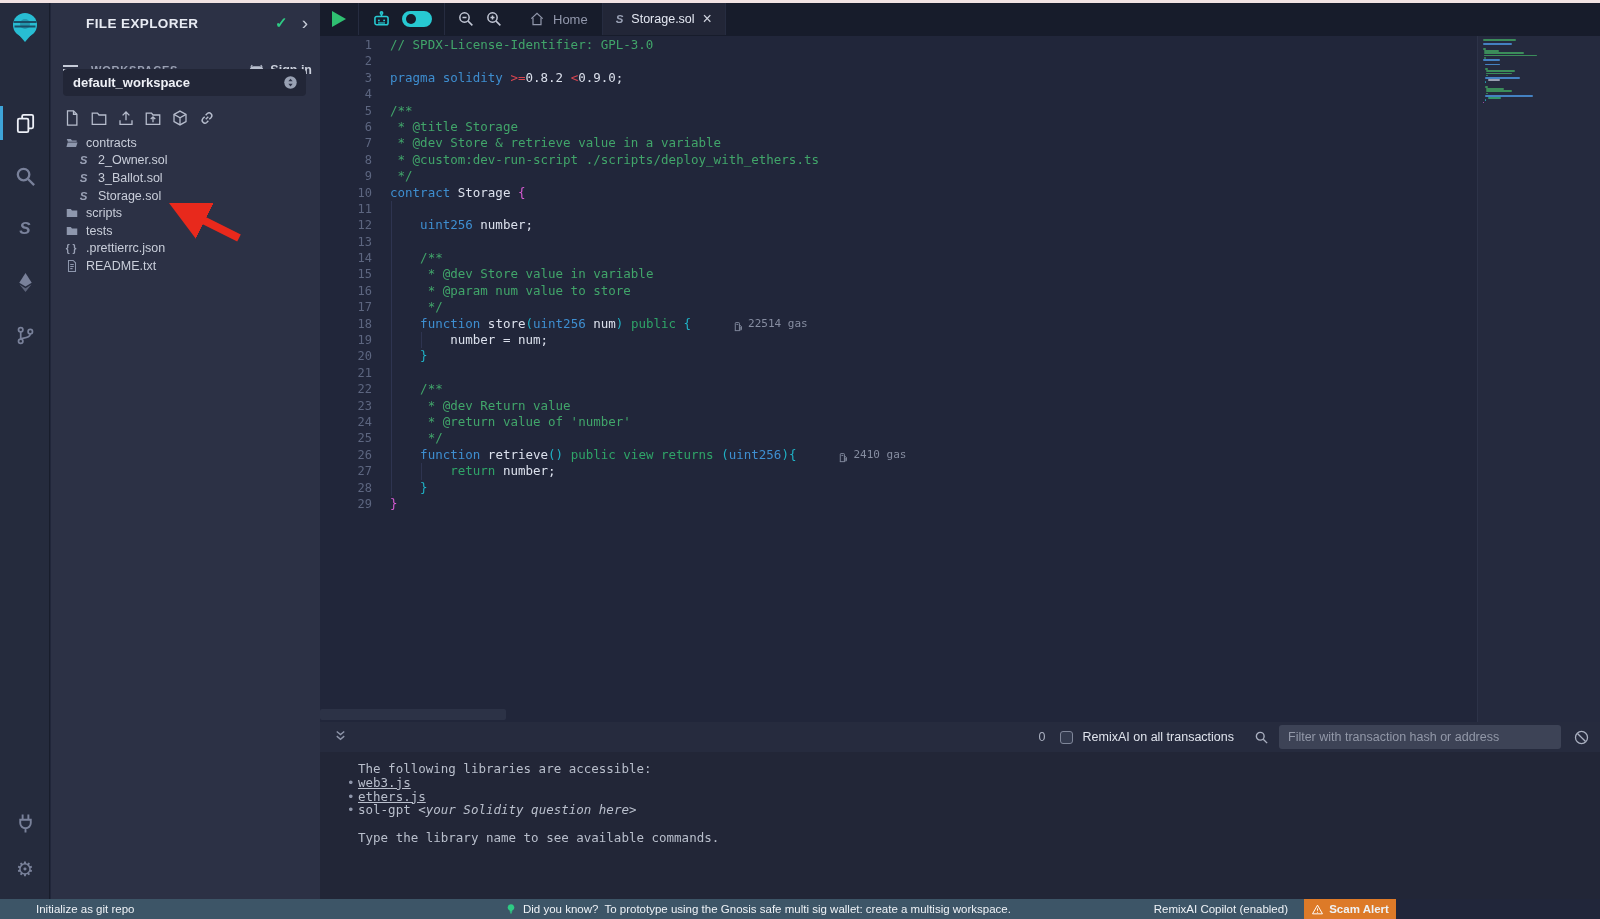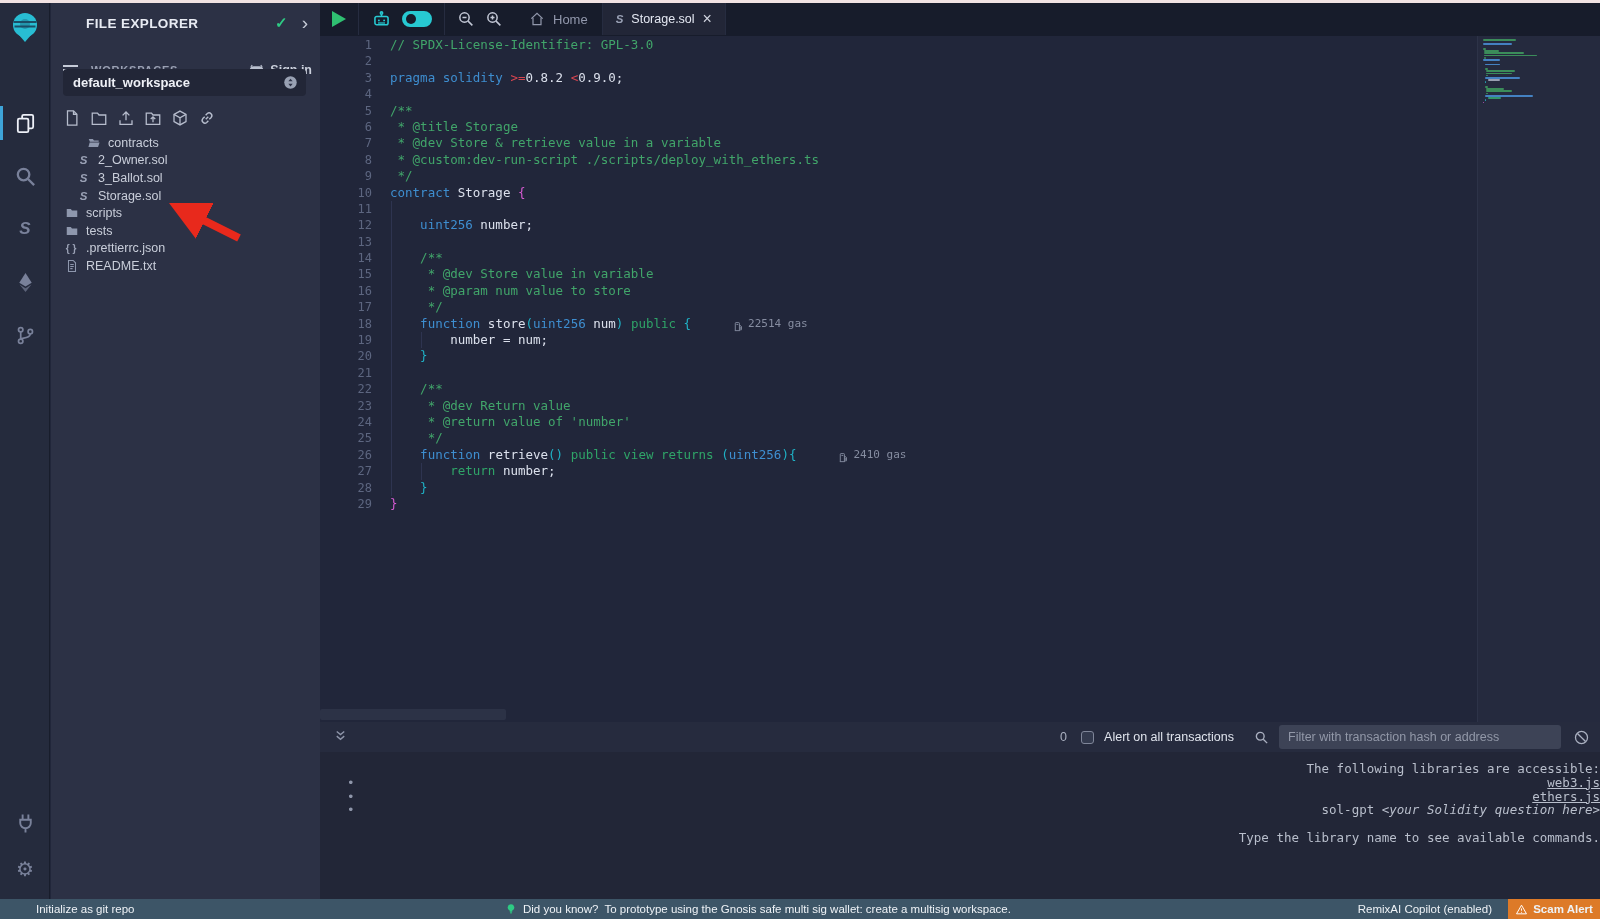--- a/index.html
+++ b/index.html
@@ -87,30 +87,30 @@
   .term-right{margin-left:auto;display:flex;align-items:center;gap:10px;}
   .tx-count{color:#aab0c0;font-size:12.5px;margin-right:4px;}
   .cbx{width:13px;height:13px;border:1px solid #7f8699;border-radius:3px;background:#333a4e;}
   .listen-label{font-size:12.5px;color:#dfe3ec;margin-right:10px;}
   .search-ic{color:#aab0c0;display:flex;}
   .search-ic svg{width:15px;height:15px;}
   .filter-input{width:282px;height:24px;background:#3d4356;border:none;border-radius:3px;color:#c9cedb;font-size:12.5px;padding:0 9px;font-family:"Liberation Sans",sans-serif;}
   .filter-input::placeholder{color:#9298a8;}
   .ban-ic{color:#aab0c0;display:flex;margin:0 2px;}
   .ban-ic svg{width:17px;height:17px;}
-  .term-body{position:absolute;left:0;right:0;top:30px;bottom:0;font-family:"DejaVu Sans Mono", monospace;font-size:12.5px;color:#b9bfcc;text-align:right;}
+  .term-body{position:absolute;left:0;right:0;top:30px;bottom:0;font-family:"DejaVu Sans Mono", monospace;font-size:12.5px;color:#b9bfcc;}
   #term-lines{padding:10px 0 0 38px;line-height:13.8px;}
   .tl{height:13.8px;position:relative;white-space:pre;}
   .tl .blt{position:absolute;left:-11px;color:#8f96aa;}
   .tl a{color:#b9bfcc;text-decoration:underline;}
   .tl .it{font-style:italic;}
   .prompt-row{position:absolute;left:13px;top:151px;color:#b9bfcc;}
 
   
-  .statusbar{position:absolute;left:0;top:899px;width:1600px;height:20px;background:#3d5567;z-index:30;display:flex;align-items:center;font-size:11.5px;color:#eef2f6;}
+  .statusbar{position:absolute;left:0;top:899px;width:1396px;height:20px;background:#3d5567;z-index:30;display:flex;align-items:center;font-size:11.5px;color:#eef2f6;}
   .sb-left{position:absolute;left:36px;}
   .sb-tip{position:absolute;left:505px;display:flex;align-items:center;gap:6px;}
   .sb-tip svg{width:12px;height:12px;}
   .sb-tip b{font-weight:400;}
   .sb-copilot{position:absolute;right:108px;}
   .sb-scam{position:absolute;right:0;top:0;height:20px;width:92px;background:#dd7a28;display:flex;align-items:center;justify-content:center;gap:5px;font-weight:600;}
   .sb-scam svg{width:13px;height:13px;}
 </style>
 </head>
 <body>
@@ -219,21 +219,21 @@
             <path d="M12 2.8l8 4.4v9.6l-8 4.4-8-4.4V7.2z"></path>
             <path d="M4 7.2l8 4.4 8-4.4M12 11.6V21"></path>
           </svg></span>
         <span class="act"><svg viewBox="0 0 24 24" fill="none" stroke="currentColor" stroke-width="1.9">
             <path d="M10.3 13.7l3.4-3.4"></path>
             <path d="M9 10.2l-2.6 2.6a3.7 3.7 0 0 0 5.2 5.2l2.2-2.2"></path>
             <path d="M15 13.8l2.6-2.6a3.7 3.7 0 0 0-5.2-5.2l-2.2 2.2"></path>
           </svg></span>
       </div>
     <div id="file-tree">
-        <div class="tree-row" style=" margin-left: 35px;">
+        <div class="tree-row" style="padding-left: 13px;">
           <span class="tree-icon">
             <svg viewBox="0 0 24 24" fill="currentColor">
               <path d="M3 5h7l2 2.5h8V10H5z"></path>
               <path d="M4.5 11h17L19 19H2.5z"></path>
             </svg>
           </span>
           <span class="tree-label">contracts</span>
         </div>
         <div class="tree-row" style="padding-left: 25px;">
           <span class="tree-icon">
@@ -392,21 +392,21 @@
       <div class="term-header">
         <span class="collapse">
           <svg viewBox="0 0 24 24" fill="none" stroke="currentColor" stroke-width="2.2">
               <path d="M6 5.5l6 5 6-5"></path>
               <path d="M6 13l6 5 6-5"></path>
             </svg>
         </span>
         <div class="term-right">
           <span class="tx-count">0</span>
           <span class="cbx"></span>
-          <span class="listen-label">Alert on all transactions</span>
+          <span class="listen-label">RemixAI on all transactions</span>
           <span class="search-ic">
             <svg viewBox="0 0 24 24" fill="none" stroke="currentColor" stroke-width="2.2">
                 <circle cx="10" cy="10" r="6.2"></circle>
                 <line x1="14.8" y1="14.8" x2="21" y2="21"></line>
               </svg>
           </span>
           <input class="filter-input" placeholder="Filter with transaction hash or address" style="">
           <span class="ban-ic">
             <svg viewBox="0 0 24 24" fill="none" stroke="currentColor" stroke-width="1.8">
                 <circle cx="12" cy="12" r="8.5"></circle>

